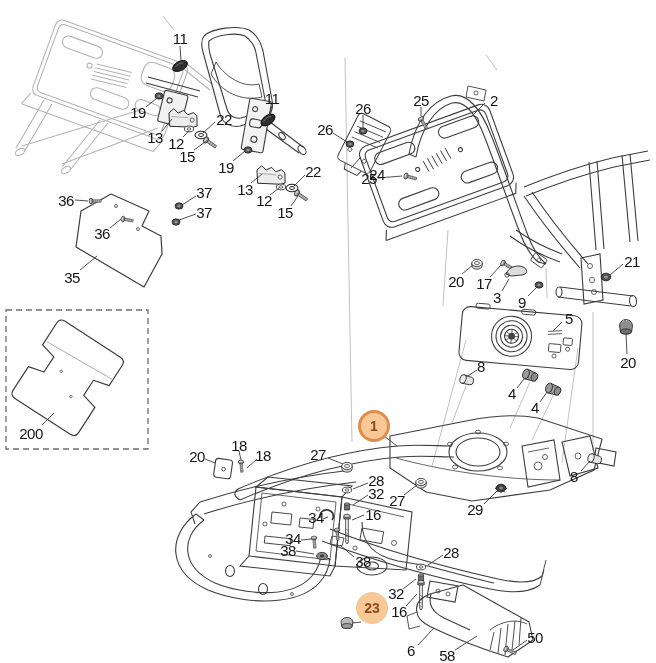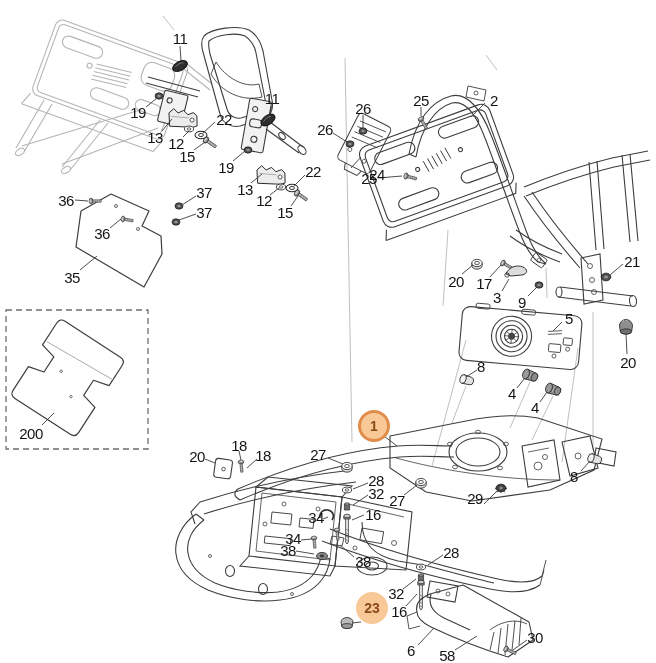--- a/index.html
+++ b/index.html
@@ -452,28 +452,28 @@
       <div class="callout" style="left: 512px; top: 393px;">4</div>
       <div class="callout" style="left: 535px; top: 407px;">4</div>
       <div class="callout" style="left: 197px; top: 456px;">20</div>
       <div class="callout" style="left: 239px; top: 445px;">18</div>
       <div class="callout" style="left: 263px; top: 455px;">18</div>
       <div class="callout" style="left: 318px; top: 454px;">27</div>
       <div class="callout" style="left: 376px; top: 480px;">28</div>
       <div class="callout" style="left: 376px; top: 493px;">32</div>
       <div class="callout" style="left: 373px; top: 514px;">16</div>
       <div class="callout" style="left: 397px; top: 500px;">27</div>
-      <div class="callout" style="left: 475px; top: 498px;">29</div>
+      <div class="callout" style="left: 475px; top: 509px;">29</div>
       <div class="callout" style="left: 574px; top: 476px;">8</div>
       <div class="callout" style="left: 316px; top: 517px;">34</div>
       <div class="callout" style="left: 293px; top: 538px;">34</div>
       <div class="callout" style="left: 288px; top: 550px;">38</div>
       <div class="callout" style="left: 363px; top: 561px;">38</div>
       <div class="callout" style="left: 451px; top: 552px;">28</div>
       <div class="callout" style="left: 396px; top: 593px;">32</div>
       <div class="callout" style="left: 399px; top: 611px;">16</div>
       <div class="callout" style="left: 411px; top: 650px;">6</div>
       <div class="callout" style="left: 447px; top: 655px;">58</div>
-      <div class="callout" style="left: 535px; top: 637px;">30</div>
+      <div class="callout" style="left: 535px; top: 637px;">50</div>
       <div class="callout-circle bordered" style="left: 374px; top: 426px;">1</div>
       <div class="callout-circle" style="left: 372px; top: 608px;">23</div>
     </div>
 </div>
 
 </body></html>

